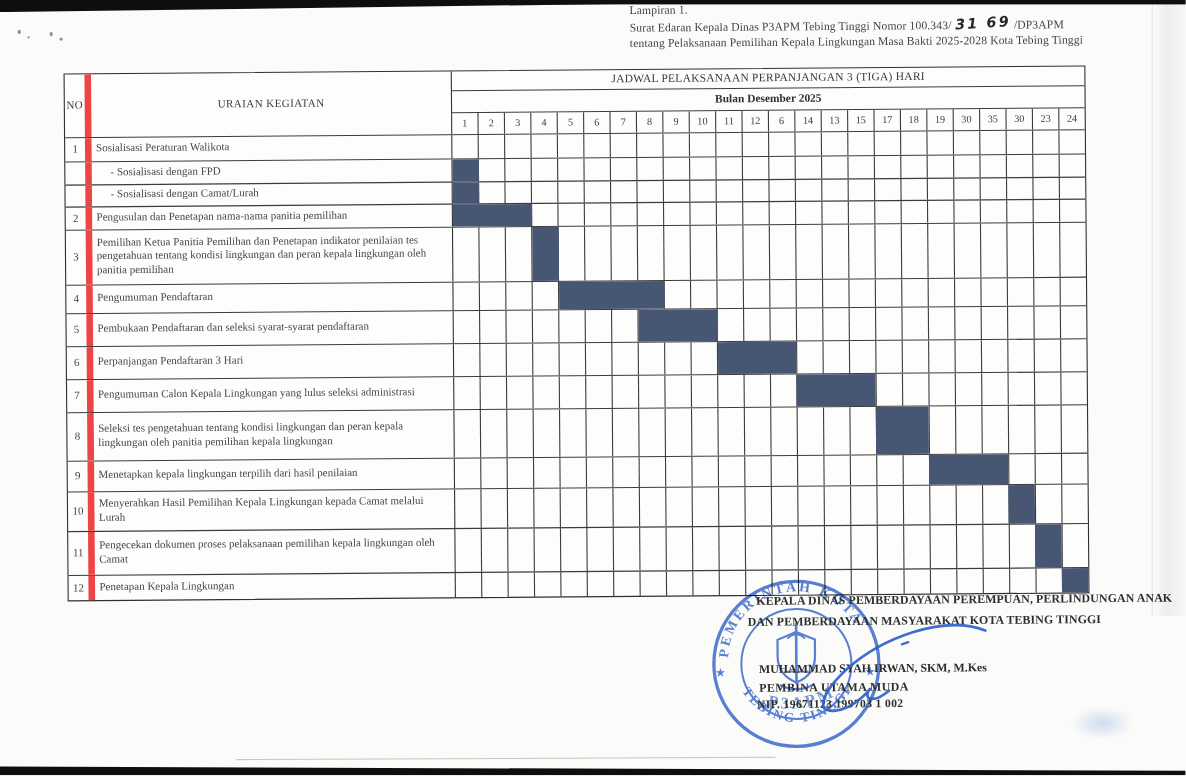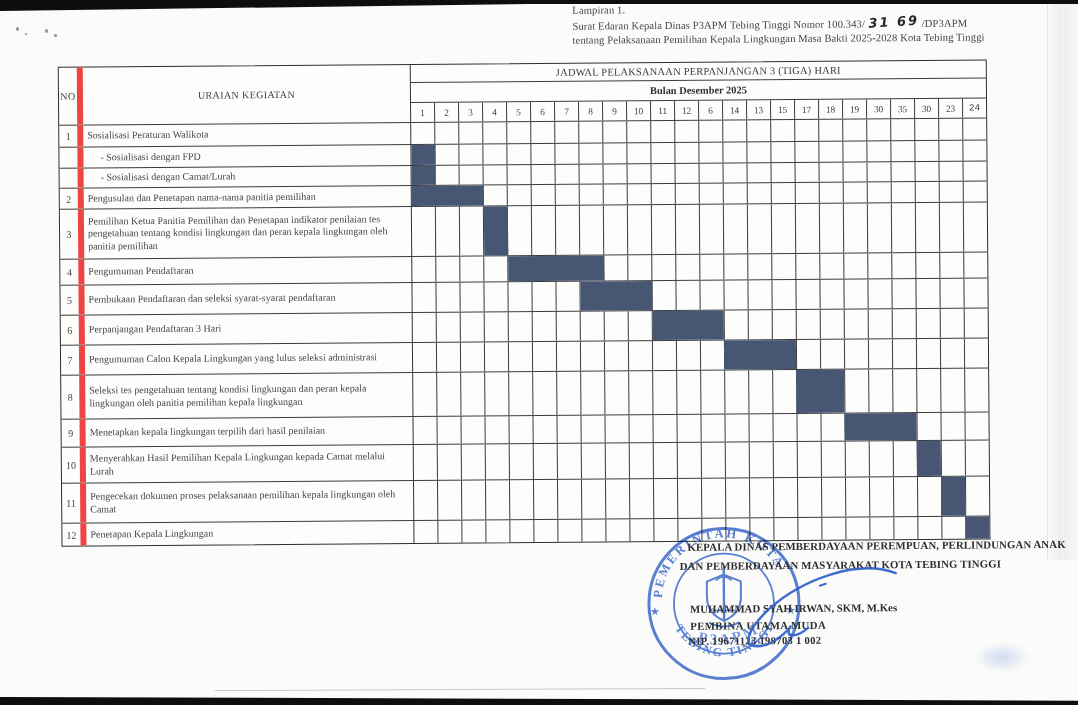--- a/index.html
+++ b/index.html
@@ -40,21 +40,21 @@
   .cell.act{width:328px;flex:0 0 328px;border-right:1.2px solid #333;display:flex;align-items:center;}
   .hno,.hact{font-size:10px;letter-spacing:.4px;color:#3d3d3d;justify-content:center;text-align:center;}
   .ghead{flex:1;display:flex;flex-direction:column;}
   .ghead-title{height:17px;border-bottom:1px solid #3c3c3c;display:flex;align-items:center;justify-content:center;
     font-size:10.4px;letter-spacing:.25px;color:#383838;}
   .ghead-month{height:19px;border-bottom:1px solid #3c3c3c;display:flex;align-items:center;justify-content:center;
     font-weight:bold;font-size:10.4px;color:#2f2f2f;}
   .days-row{height:19px;display:flex;}
   .day-cell{flex:1;border-right:1px solid #3c3c3c;display:flex;align-items:center;justify-content:center;
     font-size:9.3px;color:#3d3d3d;box-sizing:border-box;}
-  .day-cell:last-child{border-right:none;font-family:Liberation Mono, monospace;}
+  .day-cell:last-child{border-right:none;}
 
   .trow{display:flex;border-bottom:1px solid #3c3c3c;box-sizing:border-box;}
   .trow:last-child{border-bottom:none;}
   .trow .no{font-size:10px;color:#424242;}
   .trow .act{font-size:10px;color:#474747;line-height:12.6px;padding:1px 4px 1px 4px;}
   .trow .act.indent{padding-left:17px;}
   .gantt{flex:1;display:flex;position:relative;}
   .gcell{flex:1;border-right:1px solid #3c3c3c;box-sizing:border-box;}
   .gcell:last-child{border-right:none;}
   .bar{position:absolute;top:0;bottom:0;}

